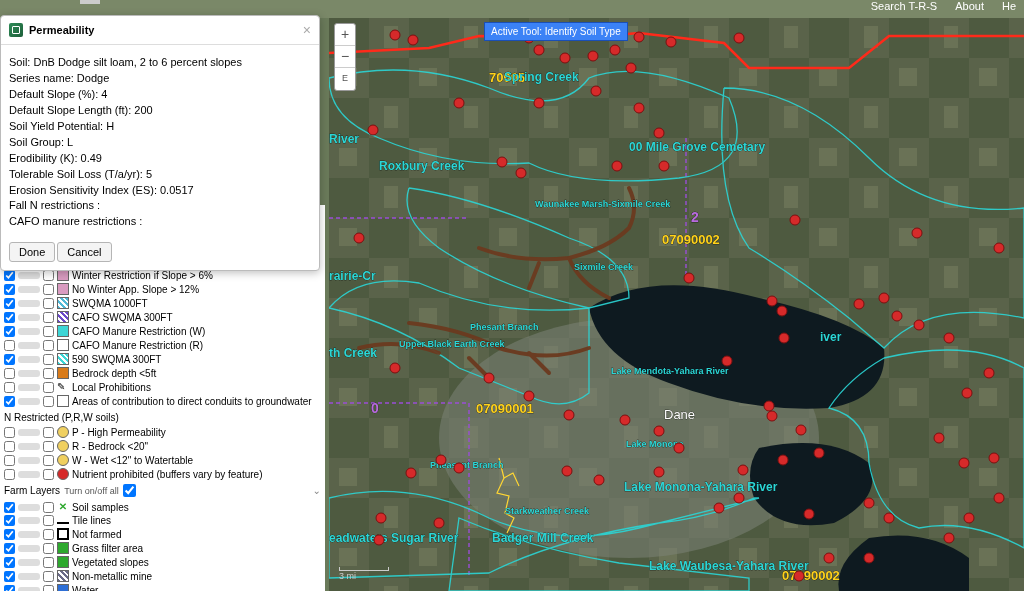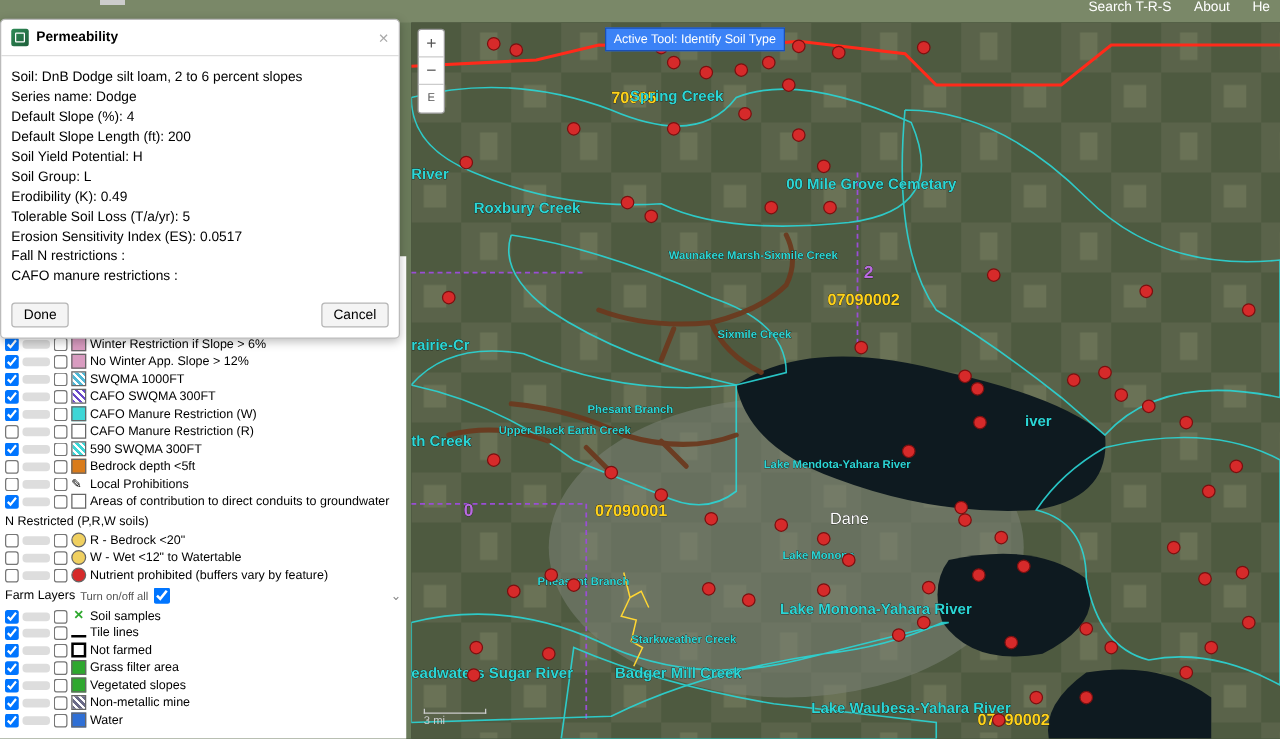--- a/index.html
+++ b/index.html
@@ -25,21 +25,21 @@
 .row input[type=checkbox]{ width:11px; height:11px; }
 .row .slider { width:22px; height:7px; background:#ddd; border-radius:3px; }
 .row .swatch { width:12px; height:12px; border:1px solid #666; flex:0 0 12px; }
 .row .label { font-size:10px; color:#000; }
 .sectionital { font-size:10px; padding:4px 0 2px; }
 
 .modal { position:absolute; top:15px; left:0; width:320px; background:#fff; border:1px solid #bbb; border-radius:4px; box-shadow:0 2px 8px rgba(0,0,0,.25); font-size:11px; }
 .modal .titlebar { display:flex; align-items:center; gap:6px; padding:6px 8px; border-bottom:1px solid #ddd; }
 .modal .titlebar .x { margin-left:auto; color:#aaa; cursor:pointer; font-size:14px;}
 .modal .body { padding:10px 8px 6px; line-height:1.45; }
-.modal .foot { display:flex; justify-content:space-between; gap:18px; padding:6px 8px 8px; }
+.modal .foot { display:flex; justify-content:flex-start; gap:2px; padding:6px 8px 8px; }
 .modal button { font-size:11px; padding:3px 9px; background:#f4f4f4; border:1px solid #b5b5b5; border-radius:3px; cursor:pointer; }
 .logo { width:14px; height:14px; background:linear-gradient(135deg,#2e8b57,#1e5f3a); border-radius:2px; position:relative; }
 .logo:after { content:""; position:absolute; inset:3px; border:1px solid #fff; border-radius:1px; }
 </style>
 </head>
 <body>
 
 <div class="topbar">
   <div class="topbar-seg"></div>
   <a href="#">Search T-R-S</a>
@@ -316,20 +316,27 @@
       </div>
     </div>
 
   <div class="sectionital">N Restricted (P,R,W soils)</div>
   <div id="nRows">
       <div class="row">
         <input type="checkbox" style="">
         <span class="slider"></span>
         <input type="checkbox" style="">
         <span class="swatch" style="border-radius:50%;background:#f0d060"></span>
+        <span class="label">P - High Permeability</span>
+      </div>
+      <div class="row">
+        <input type="checkbox" style="">
+        <span class="slider"></span>
+        <input type="checkbox" style="">
+        <span class="swatch" style="border-radius:50%;background:#f0d060"></span>
         <span class="label">R - Bedrock &lt;20"</span>
       </div>
       <div class="row">
         <input type="checkbox" style="">
         <span class="slider"></span>
         <input type="checkbox" style="">
         <span class="swatch" style="border-radius:50%;background:#f0d060"></span>
         <span class="label">W - Wet &lt;12" to Watertable</span>
       </div>
       <div class="row">

